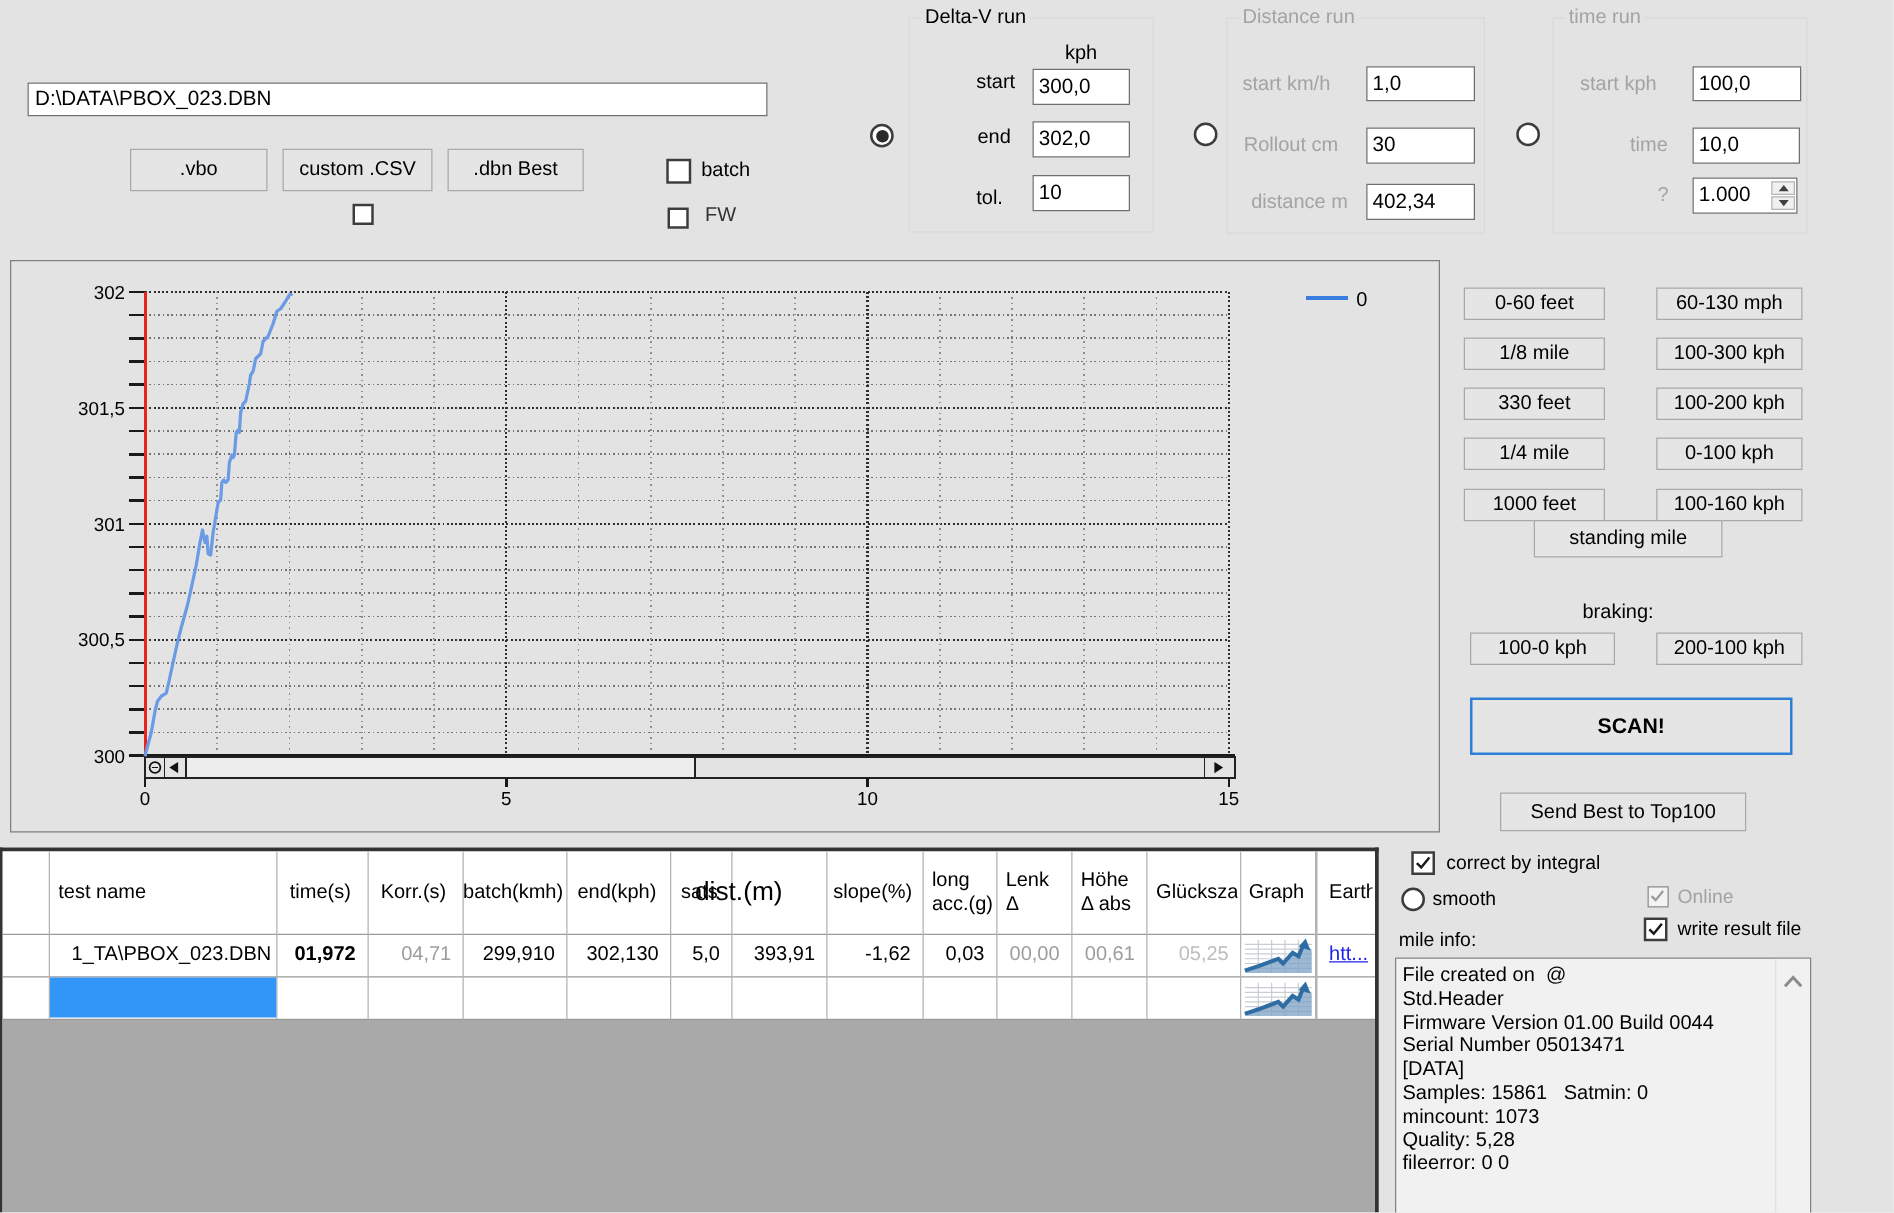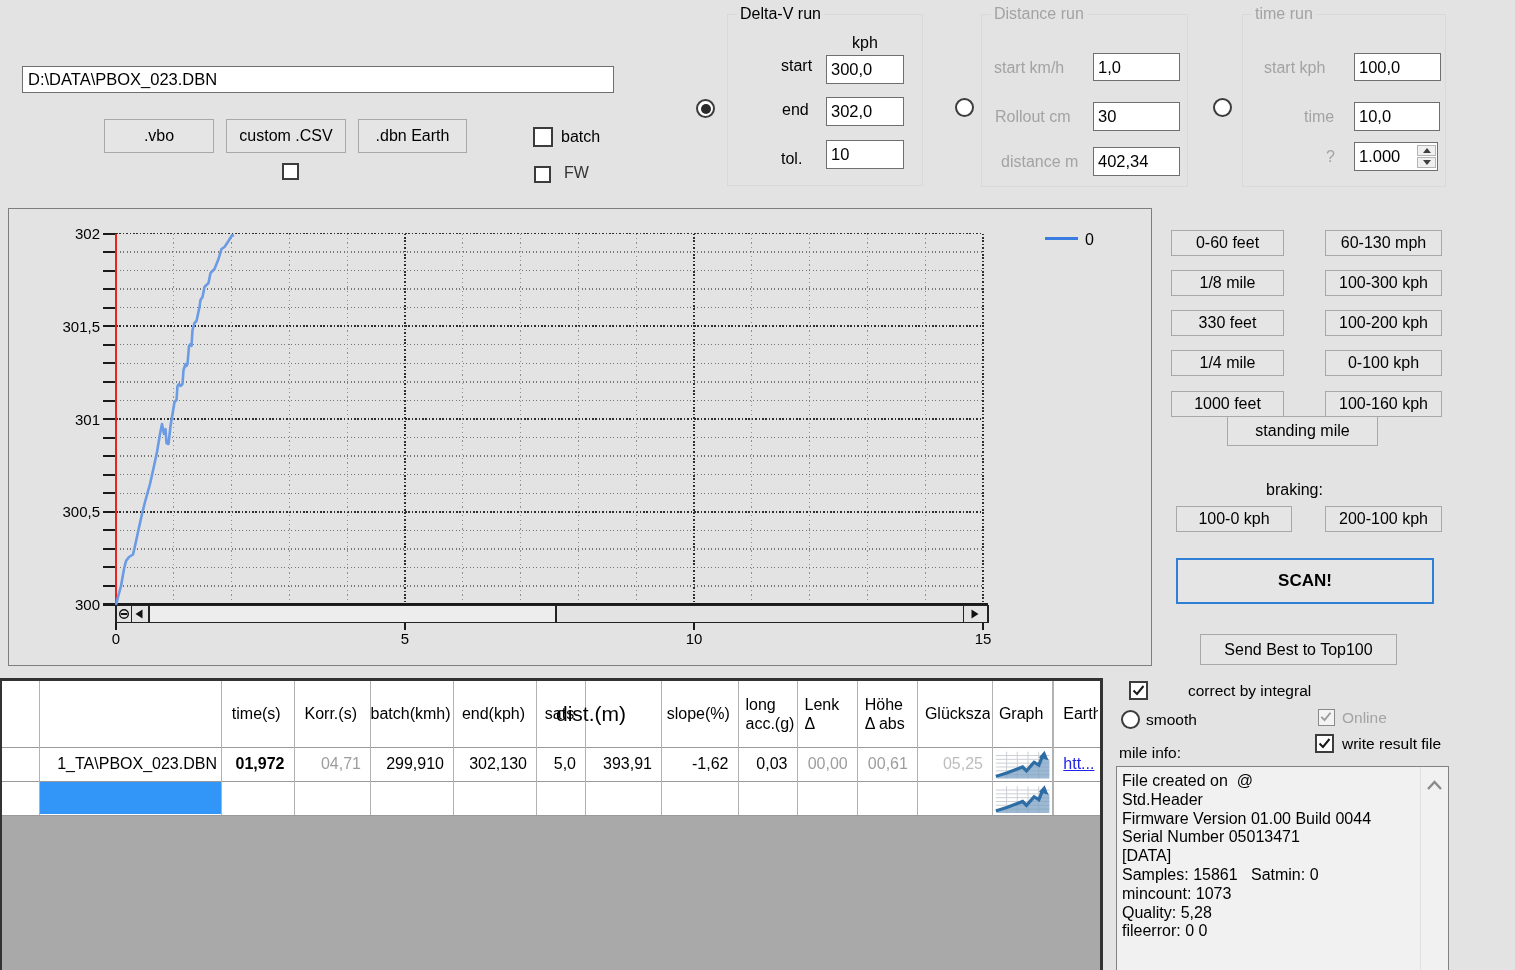--- a/index.html
+++ b/index.html
@@ -1,19 +1,19 @@
 <!DOCTYPE html>
 <html><head><meta charset="utf-8"><style>
 *{margin:0;padding:0} body{font-family:"Liberation Sans", sans-serif;}
 </style></head><body>
 <div style="position:relative;width:1515px;height:970px;background:#e3e3e3;overflow:hidden">
 <div style="position:absolute;left:22px;top:66px;width:592px;height:27px;background:#fff;border:1.2px solid #6f6f6f;box-sizing:border-box;display:flex;align-items:center;padding-left:5px;font-size:16.5px;color:#000">D:\DATA\PBOX_023.DBN</div>
 <div style="position:absolute;left:104px;top:119px;width:110px;height:34px;background:#e5e5e5;border:1px solid #a8a8a8;box-sizing:border-box;display:flex;align-items:center;justify-content:center;font-size:16px;color:#000;white-space:nowrap;">.vbo</div>
 <div style="position:absolute;left:226px;top:119px;width:120px;height:34px;background:#e5e5e5;border:1px solid #a8a8a8;box-sizing:border-box;display:flex;align-items:center;justify-content:center;font-size:16px;color:#000;white-space:nowrap;">custom .CSV</div>
-<div style="position:absolute;left:358px;top:119px;width:109px;height:34px;background:#e5e5e5;border:1px solid #a8a8a8;box-sizing:border-box;display:flex;align-items:center;justify-content:center;font-size:16px;color:#000;white-space:nowrap;">.dbn Earth</div>
+<div style="position:absolute;left:358px;top:119px;width:109px;height:34px;background:#e5e5e5;border:1px solid #a8a8a8;box-sizing:border-box;display:flex;align-items:center;justify-content:center;font-size:16px;color:#000;white-space:nowrap;">.dbn Best</div>
 <div style="position:absolute;left:282px;top:163px;width:17px;height:17px;background:#fff;border:2px solid #3c3c3c;box-sizing:border-box"></div>
 <div style="position:absolute;left:533px;top:127px;width:20px;height:20px;background:#fff;border:2.4px solid #3c3c3c;box-sizing:border-box"></div>
 <div style="position:absolute;left:561px;top:128px;height:18px;line-height:18px;font-size:16px;color:#000;white-space:nowrap;">batch</div>
 <div style="position:absolute;left:534px;top:166px;width:17px;height:17px;background:#fff;border:2px solid #3c3c3c;box-sizing:border-box"></div>
 <div style="position:absolute;left:564px;top:164px;height:18px;line-height:18px;font-size:16px;color:#333;white-space:nowrap;">FW</div>
 <div style="position:absolute;left:696px;top:99px;width:19px;height:19px;background:#fff;border:2px solid #3c3c3c;border-radius:50%;box-sizing:border-box">
       <div style="position:absolute;left:2.5px;top:2.5px;width:10px;height:10px;border-radius:50%;background:#2a2a2a"></div>
     </div>
 <div style="position:absolute;left:727px;top:14px;width:196px;height:172px;border:1px solid #d9d9d9;box-sizing:border-box"></div>
     <div style="position:absolute;left:737px;top:5px;height:18px;line-height:18px;background:#e3e3e3;padding:0 3px;font-size:16px;color:#000;white-space:nowrap">Delta-V run</div>
@@ -164,20 +164,21 @@
 <div style="position:absolute;left:451px;top:0;width:1.4px;height:133.5px;background:#b2b2b2"></div>
 <div style="position:absolute;left:534px;top:0;width:1.4px;height:133.5px;background:#b2b2b2"></div>
 <div style="position:absolute;left:583px;top:0;width:1.4px;height:133.5px;background:#b2b2b2"></div>
 <div style="position:absolute;left:659px;top:0;width:1.4px;height:133.5px;background:#b2b2b2"></div>
 <div style="position:absolute;left:735.5px;top:0;width:1.4px;height:133.5px;background:#b2b2b2"></div>
 <div style="position:absolute;left:794.5px;top:0;width:1.4px;height:133.5px;background:#b2b2b2"></div>
 <div style="position:absolute;left:854.7px;top:0;width:1.4px;height:133.5px;background:#b2b2b2"></div>
 <div style="position:absolute;left:914.9px;top:0;width:1.4px;height:133.5px;background:#b2b2b2"></div>
 <div style="position:absolute;left:990px;top:0;width:1.4px;height:133.5px;background:#b2b2b2"></div>
 <div style="position:absolute;left:1050.3px;top:0;width:1.4px;height:133.5px;background:#b2b2b2"></div>
+<div style="position:absolute;left:44.6px;top:0;width:172.4px;height:65.5px;display:flex;align-items:center;font-size:16px;color:#000;overflow:hidden;white-space:nowrap;line-height:19px">test name</div>
 <div style="position:absolute;left:219px;top:0;width:70.5px;height:65.5px;display:flex;align-items:center;justify-content:center;font-size:16px;color:#000;overflow:hidden;white-space:nowrap;line-height:19px">time(s)</div>
 <div style="position:absolute;left:291.5px;top:0;width:74.5px;height:65.5px;display:flex;align-items:center;justify-content:center;font-size:16px;color:#000;overflow:hidden;white-space:nowrap;line-height:19px">Korr.(s)</div>
 <div style="position:absolute;left:368px;top:0;width:81px;height:65.5px;display:flex;align-items:center;justify-content:center;font-size:16px;color:#000;overflow:hidden;white-space:nowrap;line-height:19px">batch(kmh)</div>
 <div style="position:absolute;left:451px;top:0;width:81px;height:65.5px;display:flex;align-items:center;justify-content:center;font-size:16px;color:#000;overflow:hidden;white-space:nowrap;line-height:19px">end(kph)</div>
 <div style="position:absolute;left:534px;top:0;width:47px;height:65.5px;display:flex;align-items:center;justify-content:center;font-size:16px;color:#000;overflow:hidden;white-space:nowrap;line-height:19px">sats</div>
 <div style="position:absolute;left:552px;top:0;width:74px;height:65.5px;display:flex;align-items:center;justify-content:center;font-size:21px;color:#000;overflow:hidden;white-space:nowrap;line-height:19px">dist.(m)</div>
 <div style="position:absolute;left:659px;top:0;width:74.5px;height:65.5px;display:flex;align-items:center;justify-content:center;font-size:16px;color:#000;overflow:hidden;white-space:nowrap;line-height:19px">slope(%)</div>
 <div style="position:absolute;left:743.5px;top:0;width:49.0px;height:65.5px;display:flex;align-items:center;font-size:16px;color:#000;overflow:hidden;white-space:nowrap;line-height:19px">long<br>acc.(g)</div>
 <div style="position:absolute;left:802.5px;top:0;width:50.200000000000045px;height:65.5px;display:flex;align-items:center;font-size:16px;color:#000;overflow:hidden;white-space:nowrap;line-height:19px">Lenk<br>Δ</div>
 <div style="position:absolute;left:862.7px;top:0;width:50.19999999999993px;height:65.5px;display:flex;align-items:center;font-size:16px;color:#000;overflow:hidden;white-space:nowrap;line-height:19px">Höhe<br>Δ abs</div>
@@ -231,21 +232,21 @@
         <path d="M2 31 L14 26 L30 20 L34 24 L42 15 L47 18 L52 6 L58 12 L58 31 Z" fill="#7ba0c4" opacity="0.75"></path>
         <path d="M2 29 L14 25 L30 19 L34 23 L42 14 L47 17 L51 7" fill="none" stroke="#2e6da4" stroke-width="3.4"></path>
         <path d="M47 9 L53 2 L57 12 Z" fill="#2e6da4"></path>
       </svg>
 <div style="position:absolute;left:38.0px;top:101.4px;width:181.0px;height:32.1px;background:#3296f8"></div>
 <div style="position:absolute;left:1061.3px;top:66.9px;height:32.5px;display:flex;align-items:center;font-size:16px;color:#2222e8;text-decoration:underline">htt...</div>
 </div>
 <div style="position:absolute;left:1129px;top:681px;width:19px;height:19px;background:#fff;border:2px solid #3c3c3c;box-sizing:border-box"><svg width="15" height="15" viewBox="0 0 15 15">
         <path d="M2.5 7.5 L6 11 L12.5 3" fill="none" stroke="#1a1a1a" stroke-width="2"></path>
       </svg></div>
-<div style="position:absolute;left:1157px;top:682px;height:18px;line-height:18px;font-size:15.5px;color:#000;white-space:nowrap;margin-left:31px;">correct by integral</div>
+<div style="position:absolute;left:1157px;top:682px;height:18px;line-height:18px;font-size:15.5px;color:#000;white-space:nowrap;">correct by integral</div>
 <div style="position:absolute;left:1121px;top:710px;width:19px;height:19px;background:#fff;border:2px solid #3c3c3c;border-radius:50%;box-sizing:border-box"></div>
 <div style="position:absolute;left:1146px;top:711px;height:18px;line-height:18px;font-size:15.5px;color:#000;white-space:nowrap;">smooth</div>
 <div style="position:absolute;left:1318px;top:709px;width:17px;height:17px;background:#f3f3f3;border:1.6px solid #8a8a8a;box-sizing:border-box"><svg width="13.8" height="13.8" viewBox="0 0 15 15">
         <path d="M2.5 7.5 L6 11 L12.5 3" fill="none" stroke="#9a9a9a" stroke-width="2"></path>
       </svg></div>
 <div style="position:absolute;left:1342px;top:709px;height:18px;line-height:18px;font-size:15.5px;color:#a3a3a3;white-space:nowrap;">Online</div>
 <div style="position:absolute;left:1315px;top:734px;width:19px;height:19px;background:#fff;border:2px solid #3c3c3c;box-sizing:border-box"><svg width="15" height="15" viewBox="0 0 15 15">
         <path d="M2.5 7.5 L6 11 L12.5 3" fill="none" stroke="#1a1a1a" stroke-width="2"></path>
       </svg></div>
 <div style="position:absolute;left:1342px;top:735px;height:18px;line-height:18px;font-size:15.5px;color:#000;white-space:nowrap;">write result file</div>

